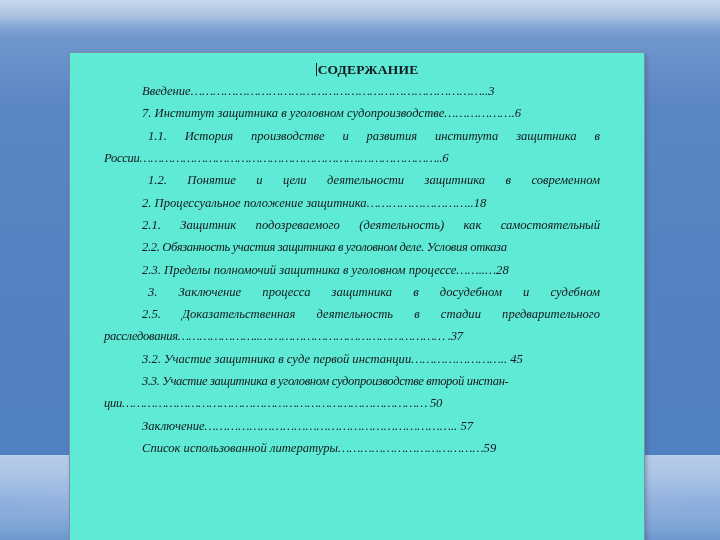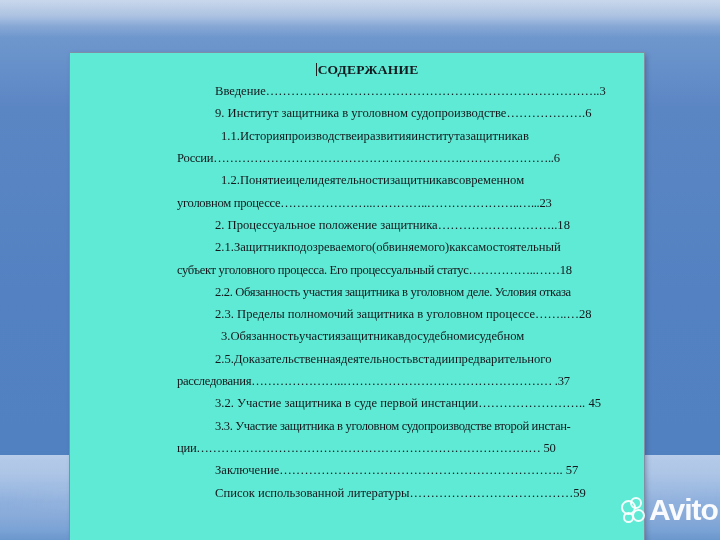--- a/index.html
+++ b/index.html
@@ -96,35 +96,36 @@
     display: inline-block;
     width: 1px;
     height: 13px;
     background: #222;
     vertical-align: -2px;
     margin-right: 1px;
   }
 
   .toc {
     margin-top: 7px;
-    padding-left: 115px;
+    padding-left: 42px;
     padding-right: 44px;
+    font-style: italic;
   }
 
   .toc-line {
     font-size: 12.6px;
     color: #15181d;
     line-height: 1.05;
     margin: 0 0 9.1px 0;
     white-space: nowrap;
     position: relative;
   }
   .toc-line.justified {
     display: flex;
-    justify-content: flex-start;
+    justify-content: space-between;
     white-space: normal;
   }
   .toc-line.justified > span.word {
     display: inline-block;
   }
   .toc-line.indent {
     padding-left: 36px;
   }
   .toc-line.indent-sm {
     padding-left: 30px;
@@ -188,21 +189,21 @@
 
   <div class="doc-page">
     <div class="doc-body">
 
       <div class="doc-title"><span class="caret"></span><span>СОДЕРЖАНИЕ</span></div>
 
       <div class="toc">
 
         <div class="toc-line indent-sm">Введение……………………………………………………………………..3</div>
 
-        <div class="toc-line indent-sm">9. Институт защитника в уголовном судопроизводстве……………….6</div>
+        <div class="toc-line indent-sm">7. Институт защитника в уголовном судопроизводстве……………….6</div>
 
         <div class="toc-line justified indent">
           <span class="word">1.1.</span>
           <span class="word">История</span>
           <span class="word">производстве</span>
           <span class="word">и</span>
           <span class="word">развития</span>
           <span class="word">института</span>
           <span class="word">защитника</span>
           <span class="word">в</span>
@@ -214,44 +215,42 @@
           <span class="word">1.2.</span>
           <span class="word">Понятие</span>
           <span class="word">и</span>
           <span class="word">цели</span>
           <span class="word">деятельности</span>
           <span class="word">защитника</span>
           <span class="word">в</span>
           <span class="word">современном</span>
         </div>
 
-        <div class="toc-line cont leader">уголовном процессе…………………..…………..…………………..…...23</div>
 
         <div class="toc-line indent-sm">2. Процессуальное положение защитника………………………..18</div>
 
         <div class="toc-line justified indent-sm">
           <span class="word">2.1.</span>
           <span class="word">Защитник</span>
           <span class="word">подозреваемого</span>
-          <span class="word">(обвиняемого)</span>
+          <span class="word">(деятельность)</span>
           <span class="word">как</span>
           <span class="word">самостоятельный</span>
         </div>
 
-        <div class="toc-line cont tight">субъект уголовного процесса. Его процессуальный статус……………..……18</div>
 
         <div class="toc-line indent-sm tight">2.2. Обязанность участия защитника в уголовном деле. Условия отказа</div>
 
 
         <div class="toc-line indent-sm">2.3. Пределы полномочий защитника в уголовном процессе……..…28</div>
 
         <div class="toc-line justified indent">
           <span class="word">3.</span>
-          <span class="word">Обязанность</span>
-          <span class="word">участия</span>
+          <span class="word">Заключение</span>
+          <span class="word">процесса</span>
           <span class="word">защитника</span>
           <span class="word">в</span>
           <span class="word">досудебном</span>
           <span class="word">и</span>
           <span class="word">судебном</span>
         </div>
 
 
         <div class="toc-line justified indent-sm">
           <span class="word">2.5.</span>
@@ -271,23 +270,14 @@
         <div class="toc-line cont leader">ции…………………………………………………………………………   50</div>
 
         <div class="toc-line indent-sm">Заключение…………………………………………………………..  57</div>
 
         <div class="toc-line indent-sm">Список использованной литературы…………………………………59</div>
 
       </div>
     </div>
   </div>
 
-  <div class="avito">
-    <div class="avito-mark">
-      <i class="avito-c1"></i>
-        <i class="avito-c2"></i>
-        <i class="avito-c3"></i>
-        <i class="avito-c4"></i>
-    </div>
-    <div class="avito-text">Avito</div>
-  </div>
 
 </div>
 
 </body></html>

